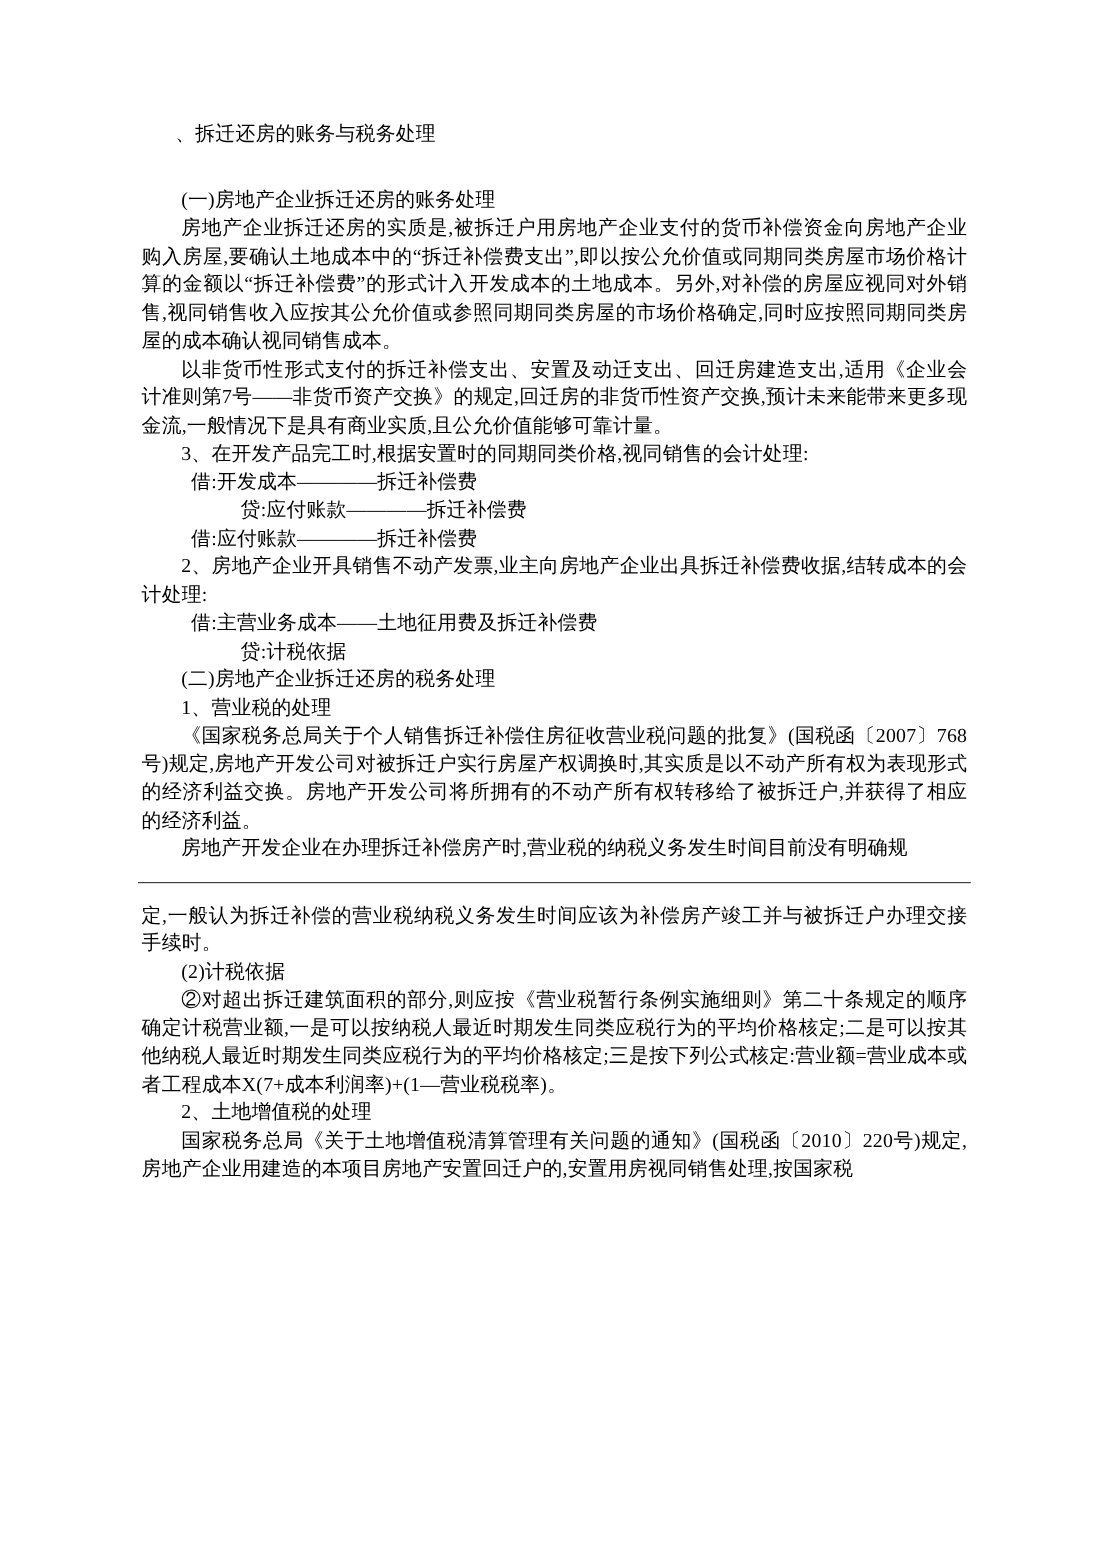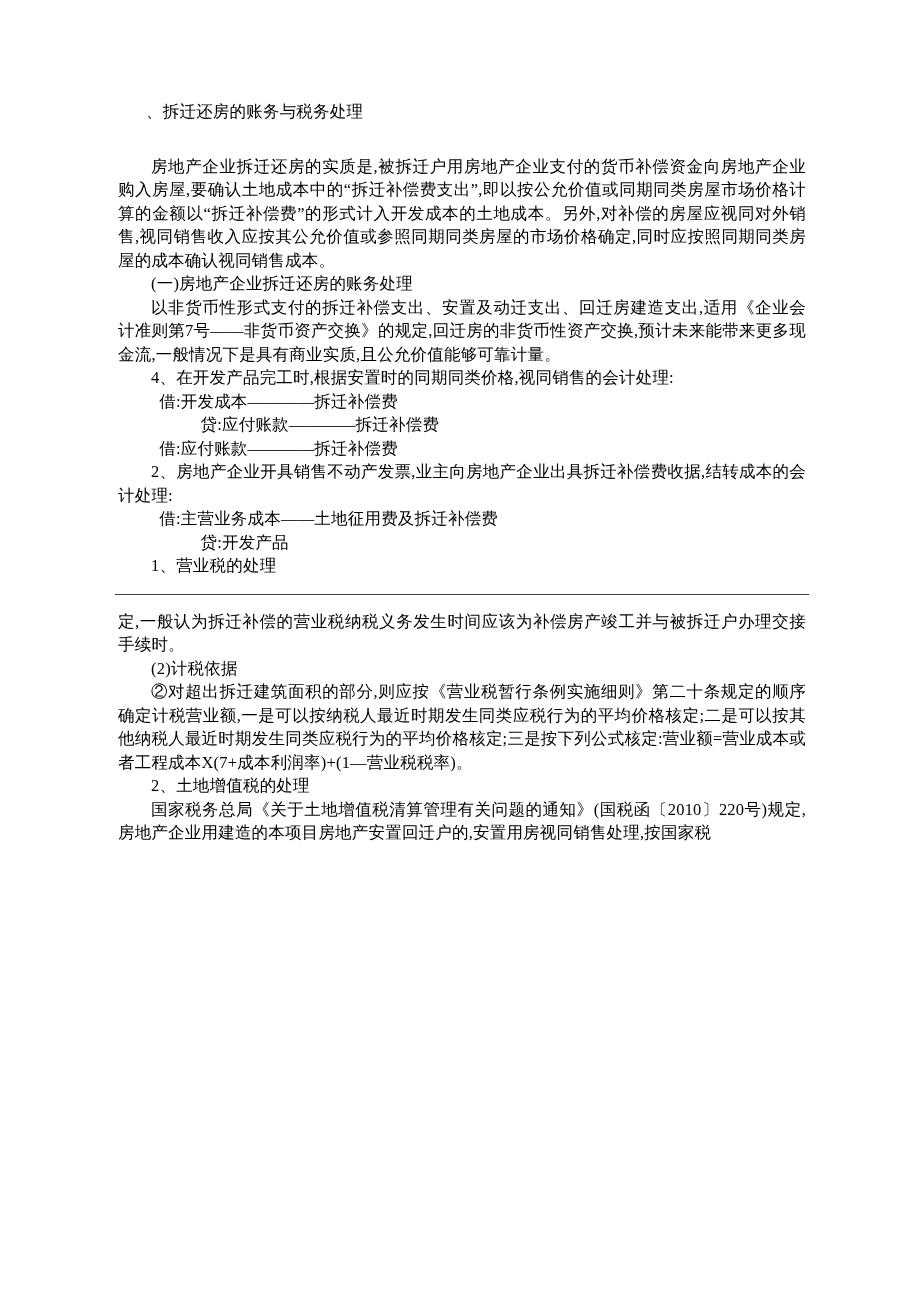--- a/index.html
+++ b/index.html
@@ -47,35 +47,38 @@
 </head>
 <body>
 
 <div class="page">
   <div class="text-col">
 
     <p class="ind-title">、拆迁还房的账务与税务处理</p>
 
     <div class="spacer"></div>
 
+    <p class="ind2">(一)房地产企业拆迁还房的账务处理</p>
     <p class="ind2">房地产企业拆迁还房的实质是,被拆迁户用房地产企业支付的货币补偿资金向房地产企业购入房屋,要确认土地成本中的“拆迁补偿费支出”,即以按公允价值或同期同类房屋市场价格计算的金额以“拆迁补偿费”的形式计入开发成本的土地成本。另外,对补偿的房屋应视同对外销售,视同销售收入应按其公允价值或参照同期同类房屋的市场价格确定,同时应按照同期同类房屋的成本确认视同销售成本。</p>
-    <p class="ind2">(一)房地产企业拆迁还房的账务处理</p>
     <p class="ind2">以非货币性形式支付的拆迁补偿支出、安置及动迁支出、回迁房建造支出,适用《企业会计准则第7号——非货币资产交换》的规定,回迁房的非货币性资产交换,预计未来能带来更多现金流,一般情况下是具有商业实质,且公允价值能够可靠计量。</p>
-    <p class="ind2">4、在开发产品完工时,根据安置时的同期同类价格,视同销售的会计处理:</p>
+    <p class="ind2">3、在开发产品完工时,根据安置时的同期同类价格,视同销售的会计处理:</p>
 
     <p class="jie">借:开发成本————拆迁补偿费</p>
     <p class="dai">贷:应付账款————拆迁补偿费</p>
     <p class="jie">借:应付账款————拆迁补偿费</p>
 
     <p class="ind2">2、房地产企业开具销售不动产发票,业主向房地产企业出具拆迁补偿费收据,结转成本的会计处理:</p>
 
     <p class="jie">借:主营业务成本——土地征用费及拆迁补偿费</p>
-    <p class="dai">贷:开发产品</p>
+    <p class="dai">贷:计税依据</p>
 
+    <p class="ind2">(二)房地产企业拆迁还房的税务处理</p>
     <p class="ind2">1、营业税的处理</p>
+    <p class="ind2">《国家税务总局关于个人销售拆迁补偿住房征收营业税问题的批复》(国税函〔2007〕768号)规定,房地产开发公司对被拆迁户实行房屋产权调换时,其实质是以不动产所有权为表现形式的经济利益交换。房地产开发公司将所拥有的不动产所有权转移给了被拆迁户,并获得了相应的经济利益。</p>
+    <p class="ind2">房地产开发企业在办理拆迁补偿房产时,营业税的纳税义务发生时间目前没有明确规</p>
 
     <div class="page-break-rule"></div>
 
     <p class="ind0">定,一般认为拆迁补偿的营业税纳税义务发生时间应该为补偿房产竣工并与被拆迁户办理交接手续时。</p>
     <p class="ind2">(2)计税依据</p>
     <p class="ind2">②对超出拆迁建筑面积的部分,则应按《营业税暂行条例实施细则》第二十条规定的顺序确定计税营业额,一是可以按纳税人最近时期发生同类应税行为的平均价格核定;二是可以按其他纳税人最近时期发生同类应税行为的平均价格核定;三是按下列公式核定:营业额=营业成本或者工程成本X(7+成本利润率)+(1—营业税税率)。</p>
     <p class="ind2">2、土地增值税的处理</p>
     <p class="ind2">国家税务总局《关于土地增值税清算管理有关问题的通知》(国税函〔2010〕220号)规定,房地产企业用建造的本项目房地产安置回迁户的,安置用房视同销售处理,按国家税</p>
 
   </div>

